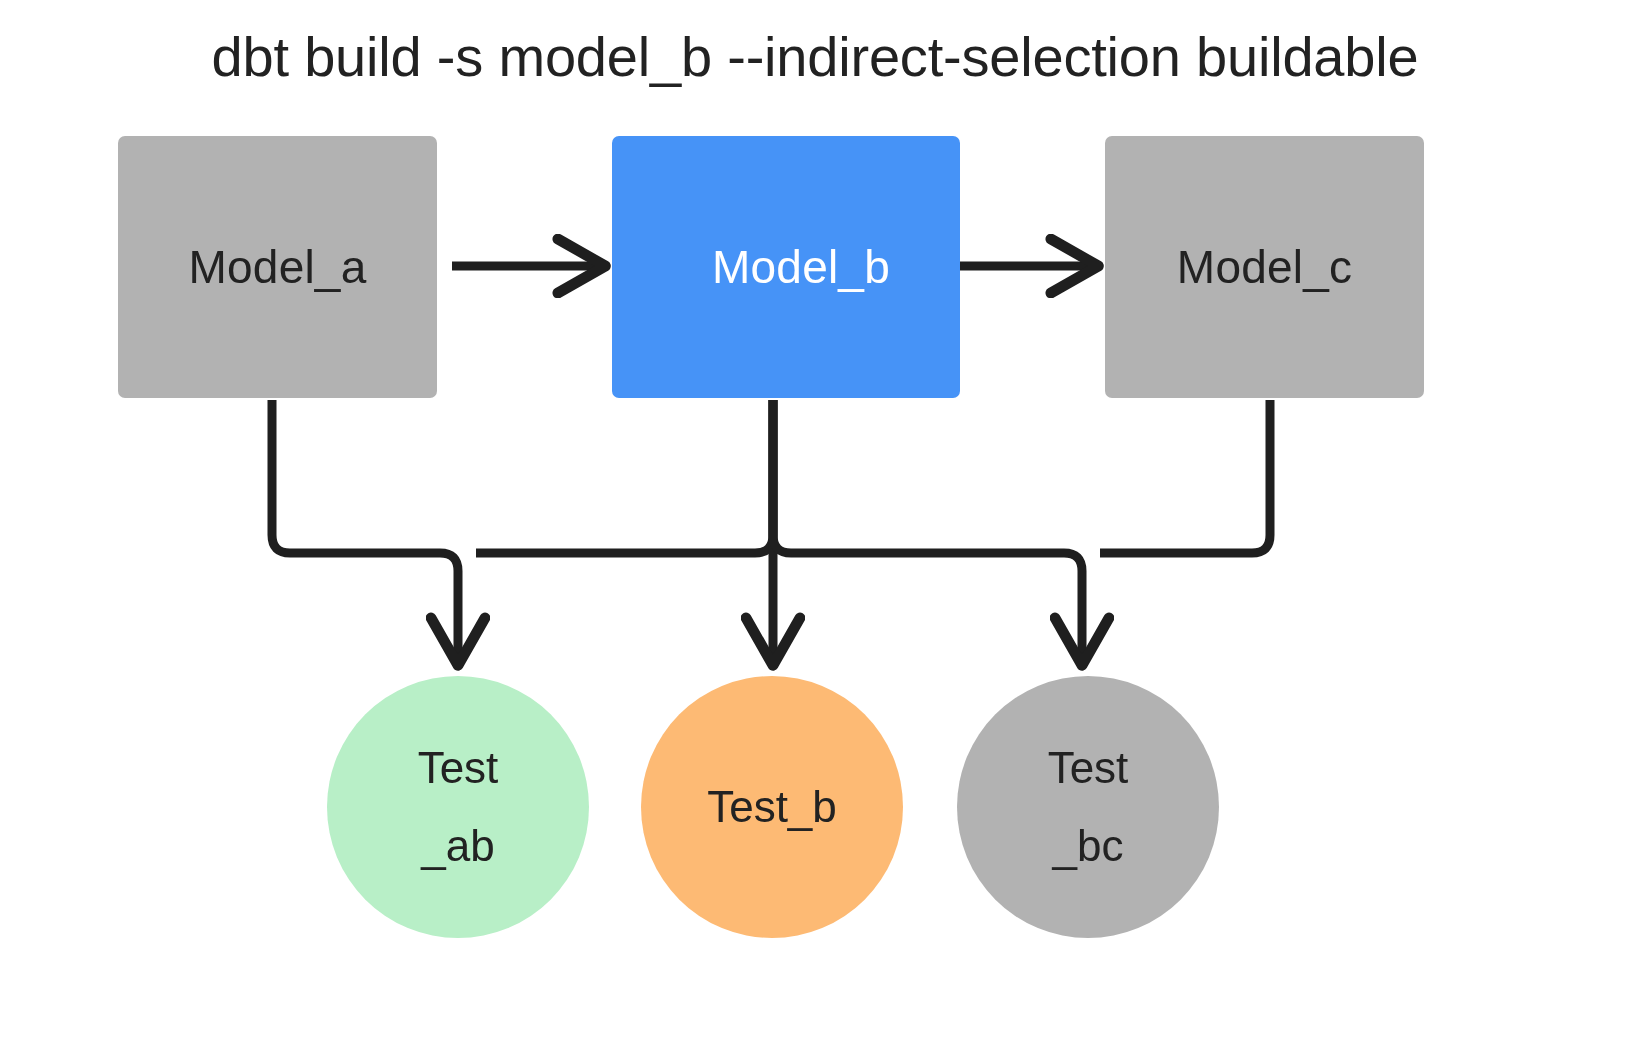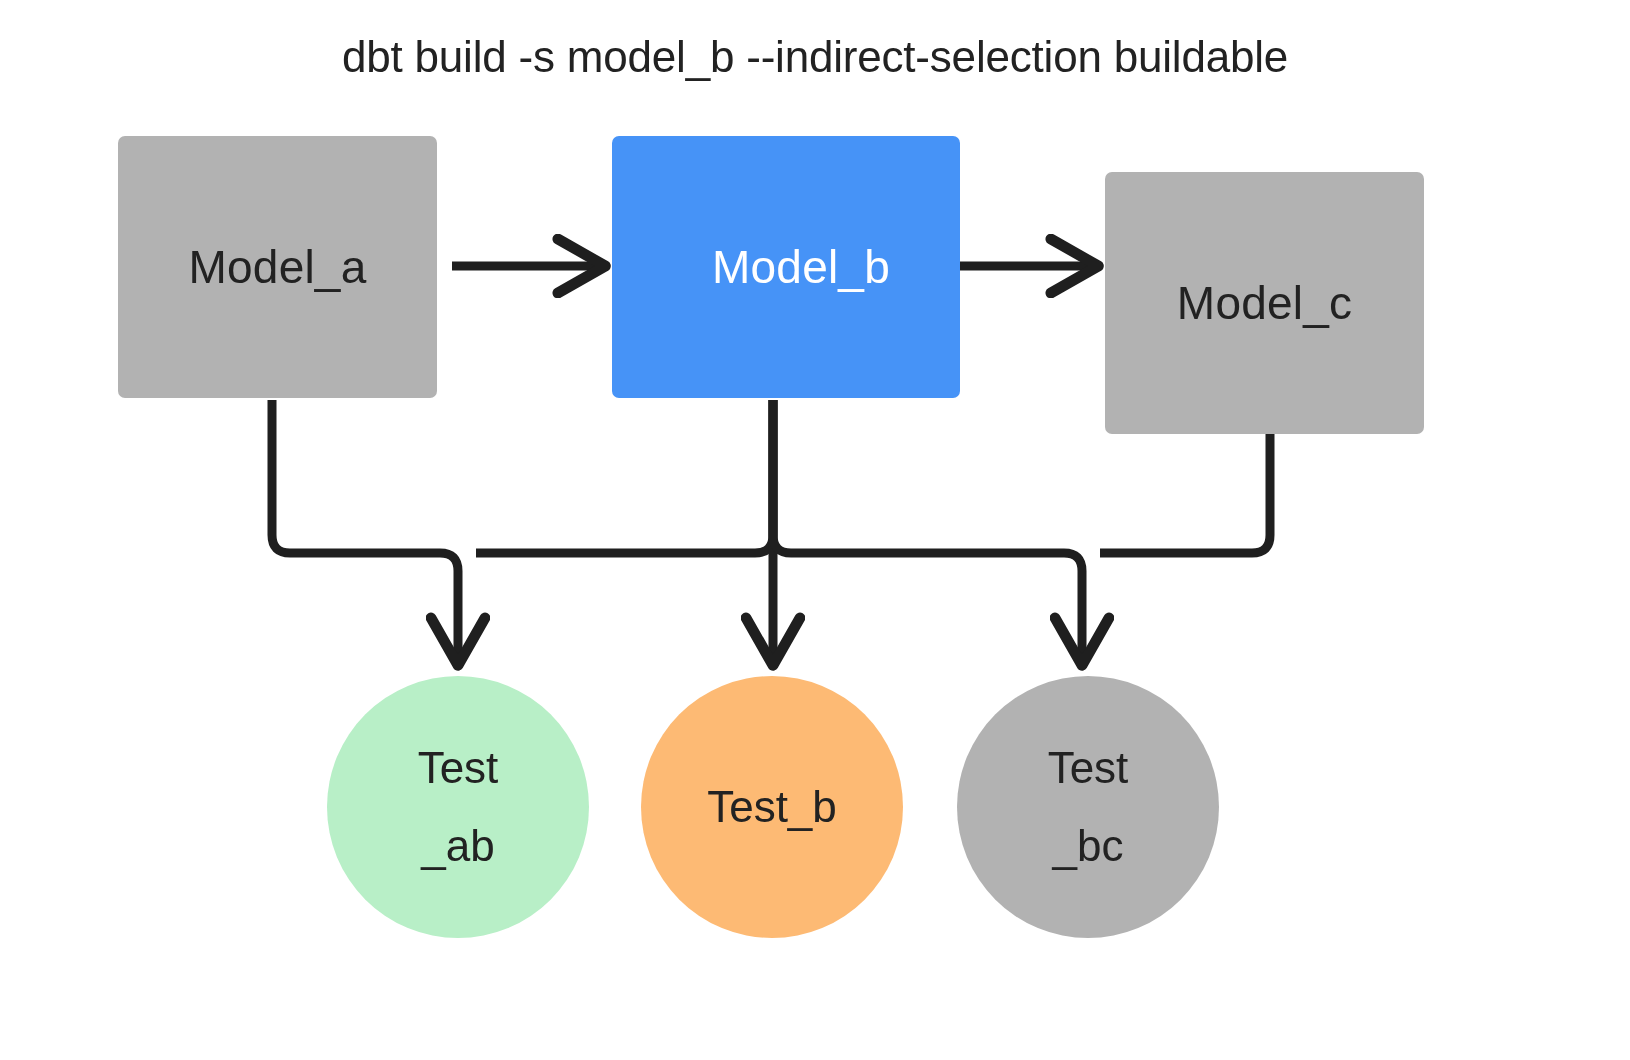--- a/index.html
+++ b/index.html
@@ -14,21 +14,21 @@
     background: #ffffff;
     overflow: hidden;
     font-family: "Liberation Sans", sans-serif;
   }
   #title {
     position: absolute;
     left: 0;
     top: 28px;
     width: 1630px;
     text-align: center;
-    font-size: 44px;
+    font-size: 56px;
     line-height: 58px;
     color: #222222;
     letter-spacing: -0.2px;
     white-space: pre;
   }
   .node-box {
     position: absolute;
     border-radius: 7px;
     display: flex;
     align-items: center;
@@ -93,21 +93,21 @@
   </svg>
 
   <div class="node-box" style="left:118px; top:136px; width:319px; height:262px; background:#b2b2b2; color:#222222;">
     <span>Model_a</span>
   </div>
 
   <div class="node-box" style="left:612px; top:136px; width:318px; height:262px; background:#4693f7; color:#ffffff;padding-left:30px;">
     <span>Model_b</span>
   </div>
 
-  <div class="node-box" style="left:1105px; top:136px; width:319px; height:262px; background:#b2b2b2; color:#222222;margin-top:36px;">
+  <div class="node-box" style="left:1105px; top:136px; width:319px; height:262px; background:#b2b2b2; color:#222222;">
     <span>Model_c</span>
   </div>
 
   <div class="node-circle" style="left:327px; top:676px; width:262px; height:262px; background:#b8efc7; color:#222222;">
     <span class="ln">Test</span>
     <span class="ln">_ab</span>
   </div>
 
   <div class="node-circle" style="left:641px; top:676px; width:262px; height:262px; background:#fdba74; color:#222222;">
     <span class="ln">Test_b</span>

